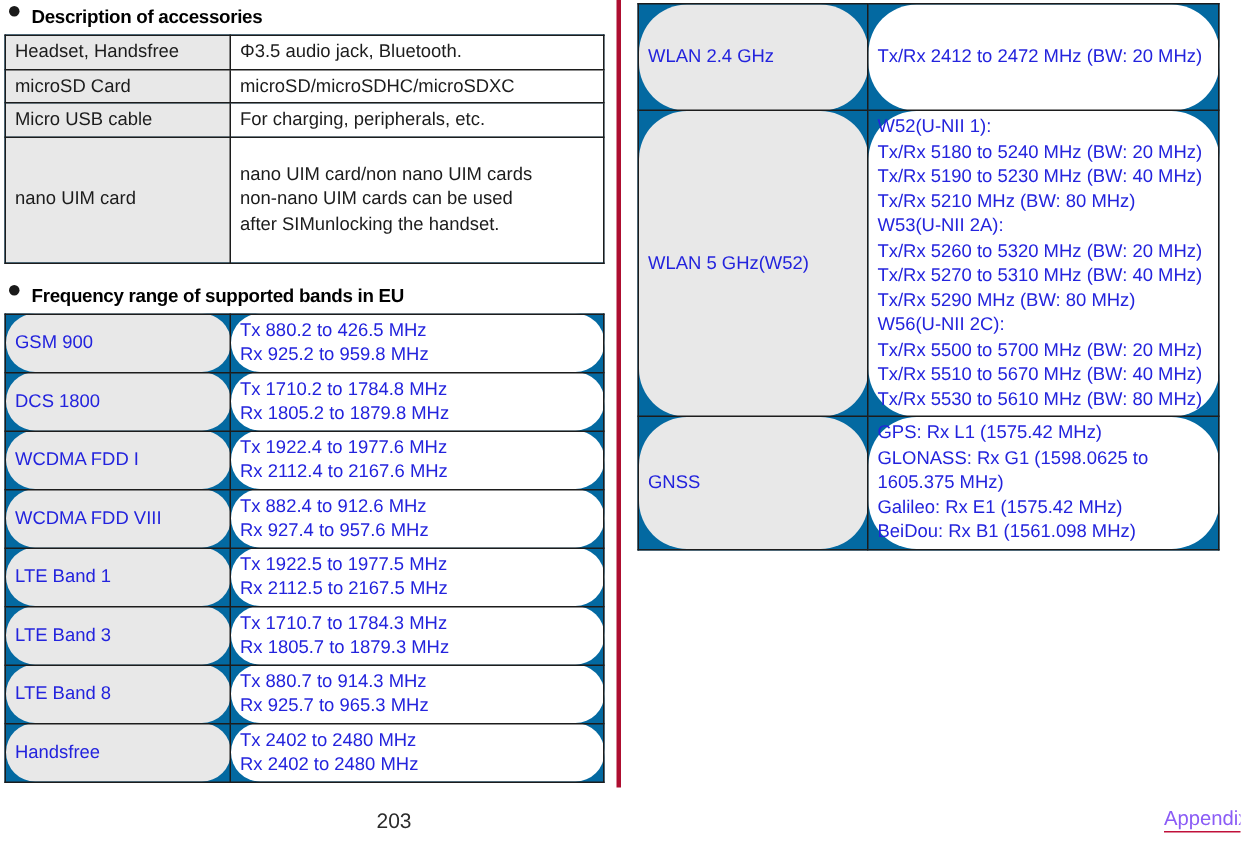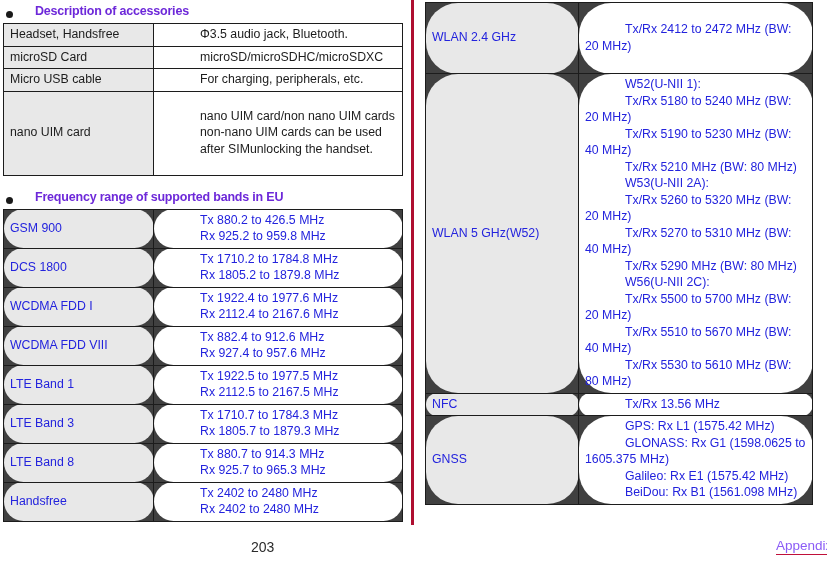--- a/index.html
+++ b/index.html
@@ -41,43 +41,43 @@
     top: 0;
     width: 3px;
     height: 525px;
     background: #ae0e30;
   }
 
   
   .section-head {
     font-size: 12.5px;
     font-weight: bold;
-    color: #6d28d9;
+    color: #000000;
     letter-spacing: -0.2px;
     display: flex;
-    align-items: flex-end;
-    gap: 22px;
+    align-items: flex-start;
+    gap: 8px;
     margin: 0;
     padding: 4px 0 5px 3px;
   }
   .bullet-dot {
     display: inline-block;
     width: 7px;
     height: 7px;
     border-radius: 50%;
     background: #1a1a1a;
     flex: none;
   }
 
   
   table.spec {
     border-collapse: collapse;
     table-layout: fixed;
     width: 100%;
-    background: #404040;
+    background: #0369a1;
   }
   table.spec td {
     border: 1px solid #1c1c1c;
     padding: 2px 6px 3px 6px;
     vertical-align: middle;
     font-size: 12.3px;
     line-height: 16.5px;
   }
   td.label {
     background: #e8e8e8;
@@ -89,21 +89,21 @@
   
   #accessories-table td { color: #1c1c1c; }
   #accessories-table col.c1 { width: 150px; }
 
   
   .freq td { color: #2323dd; border-radius: 32px; }
   .freq td.label { color: #2323dd; }
   #eu-bands-table col.c1 { width: 150px; }
   #radio-bands-table col.c1 { width: 153px; }
 
-  td.value .line { white-space: nowrap; margin-left: 40px; }
+  td.value .line { white-space: nowrap; }
   td.value.wrap .line { white-space: normal; }
   td.label .lbl { display: block; }
 
   
   td.v-bottom { vertical-align: bottom; padding-bottom: 5px; }
   td.v-top { vertical-align: top; padding-top: 3px; }
 
   
   .footer {
     position: absolute;
@@ -303,28 +303,20 @@
             <span class="line">Tx/Rx 5260 to 5320 MHz (BW: 20 MHz)</span><br>
             <span class="line">Tx/Rx 5270 to 5310 MHz (BW: 40 MHz)</span><br>
             <span class="line">Tx/Rx 5290 MHz (BW: 80 MHz)</span><br>
             <span class="line">W56(U-NII 2C):</span><br>
             <span class="line">Tx/Rx 5500 to 5700 MHz (BW: 20 MHz)</span><br>
             <span class="line">Tx/Rx 5510 to 5670 MHz (BW: 40 MHz)</span><br>
             <span class="line">Tx/Rx 5530 to 5610 MHz (BW: 80 MHz)</span>
           </td>
         </tr>
 
-        <tr>
-          <td class="label">
-            <span class="lbl">NFC</span>
-          </td>
-          <td class="value">
-            <span class="line">Tx/Rx 13.56 MHz</span>
-          </td>
-        </tr>
 
         <tr>
           <td class="label v-top">
             <span class="lbl">GNSS</span>
           </td>
           <td class="value wrap v-top">
             <span class="line">GPS: Rx L1 (1575.42 MHz)</span><br>
             <span class="line">GLONASS: Rx G1 (1598.0625 to 1605.375 MHz)</span><br>
             <span class="line">Galileo: Rx E1 (1575.42 MHz)</span><br>
             <span class="line">BeiDou: Rx B1 (1561.098 MHz)</span>

